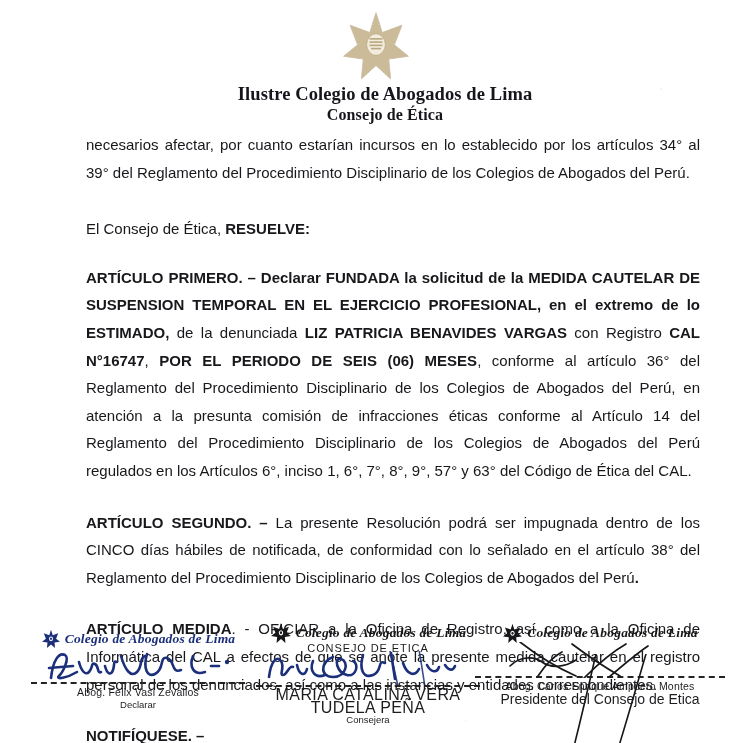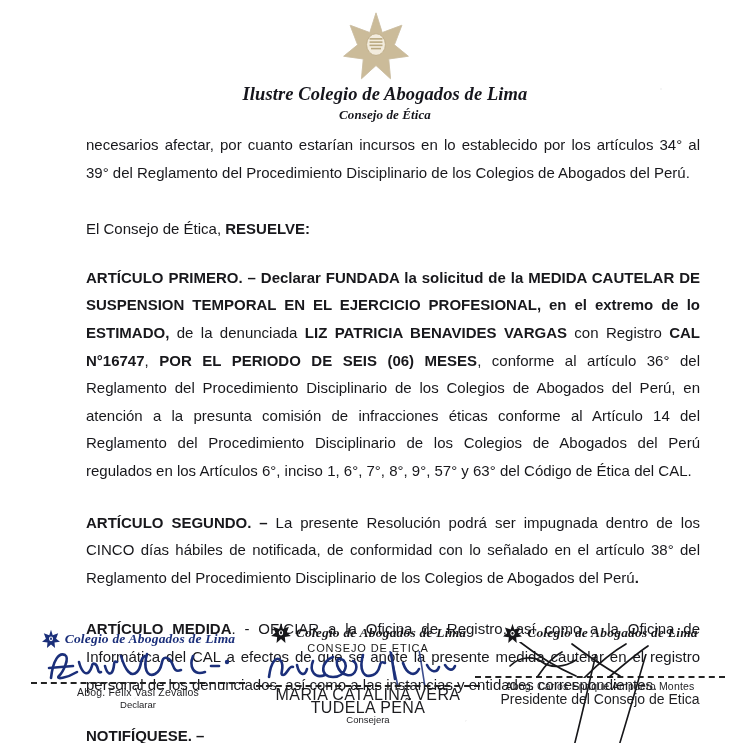--- a/index.html
+++ b/index.html
@@ -25,28 +25,27 @@
   }
   .emblem {
     width: 72px;
     height: 72px;
     margin: 0 auto;
     display: block;
   }
   .org-lines {
     margin-top: 2px;
     font-family: "Liberation Serif", "DejaVu Serif", serif;
-    font-style: italic;
     font-weight: bold;
     color: #15151c;
     letter-spacing: 0.1px;
     padding-left: 19px;
   }
   .org-line-1 { font-size: 18.5px; line-height: 21px; }
-  .org-line-2 { font-size: 13px; line-height: 20px; }
+  .org-line-2 { font-size: 16px; line-height: 20px; }
 
   
   .doc-body {
     position: absolute;
     left: 86px;
     top: 131px;
     width: 614px;
   }
   .para {
     text-align: justify;

